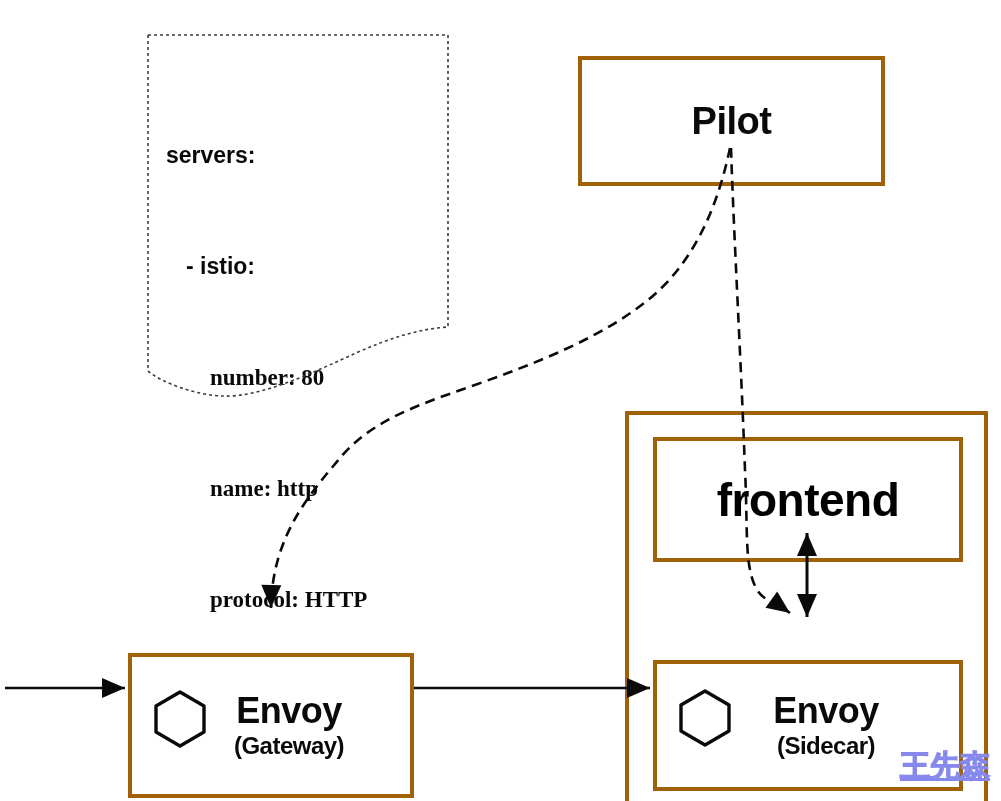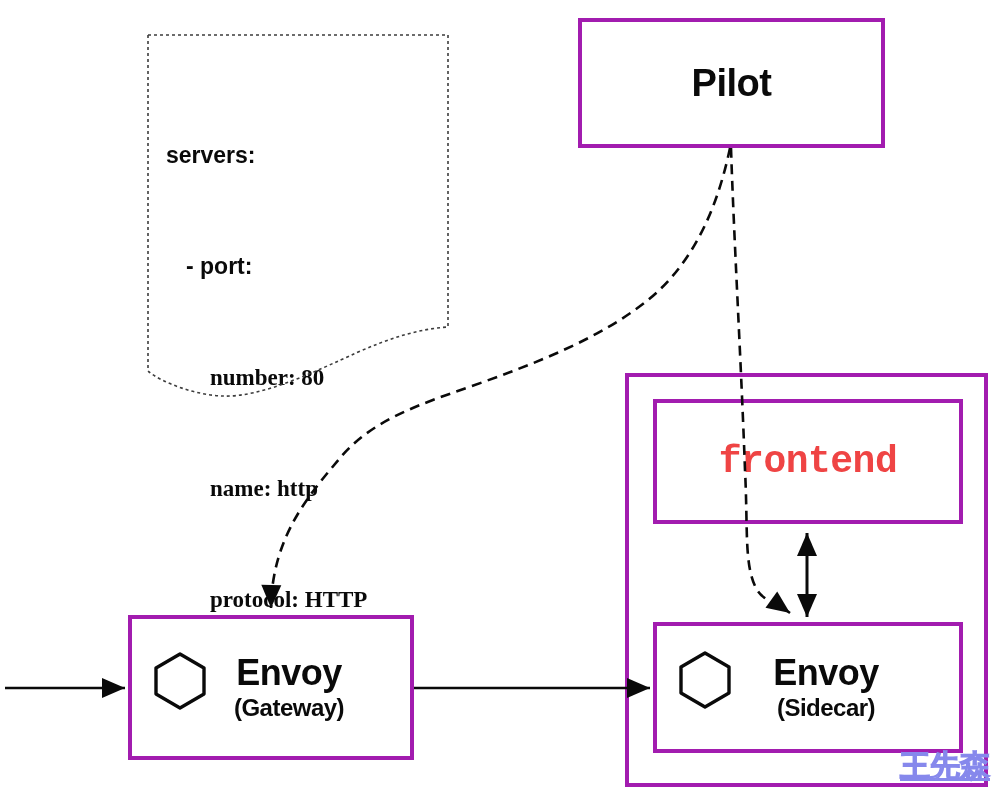--- a/index.html
+++ b/index.html
@@ -8,34 +8,35 @@
   .canvas {
     position: relative;
     width: 1001px;
     height: 801px;
     background: #ffffff;
     overflow: hidden;
   }
   
   .box {
     position: absolute;
-    border: 4px solid #a21caf;
+    border: 4px solid #a16207;
     background: #ffffff;
+    margin-top: 38px;
   }
   .pilot-box   { left: 578px; top: 18px;  width: 307px; height: 130px; z-index: 2;
                  display: flex; align-items: center; justify-content: center; }
   .pod-box     { left: 625px; top: 373px; width: 363px; height: 414px; z-index: 1; }
   .frontend-box{ left: 653px; top: 399px; width: 310px; height: 125px; z-index: 2;
                  display: flex; align-items: center; justify-content: center; }
   .envoy-box   { z-index: 2; }
   .sidecar-box { left: 653px; top: 622px; width: 310px; height: 131px; }
   .gateway-box { left: 128px; top: 615px; width: 286px; height: 145px; }
 
   .pilot-label    { font-size: 38px; font-weight: 700; color: #0a0a0a; letter-spacing: -0.5px; }
-  .frontend-label { font-size: 38px; font-weight: 700; color: #ef4444; letter-spacing: -0.5px; font-family: Liberation Mono, monospace; }
+  .frontend-label { font-size: 46px; font-weight: 700; color: #000000; letter-spacing: -0.5px; }
 
   .envoy-content {
     position: absolute; inset: 0;
     display: flex; flex-direction: column;
     align-items: center; justify-content: center;
     text-align: center;
     padding-left: 36px;
   }
   .envoy-title    { font-size: 36px; font-weight: 700; color: #0a0a0a; line-height: 40px; letter-spacing: -0.5px; }
   .envoy-subtitle { font-size: 24px; font-weight: 700; color: #0a0a0a; line-height: 30px; letter-spacing: -0.5px; text-align: center; }
@@ -77,21 +78,21 @@
 <body>
 
 <div class="canvas">
 
   <div class="box pilot-box">
     <span class="pilot-label">Pilot</span>
   </div>
 
   <div class="note-text">
     <div class="note-line ind-0">servers:</div>
-    <div class="note-line ind-1">- port:</div>
+    <div class="note-line ind-1">- istio:</div>
     <div class="note-line ind-2">number: 80</div>
     <div class="note-line ind-2">name: http</div>
     <div class="note-line ind-2">protocol: HTTP</div>
     <div class="note-line ind-3">hosts:</div>
     <div class="note-line ind-4">-  tomcat.istio.com</div>
   </div>
 
   <div class="box pod-box"></div>
 
   <div class="box frontend-box">

